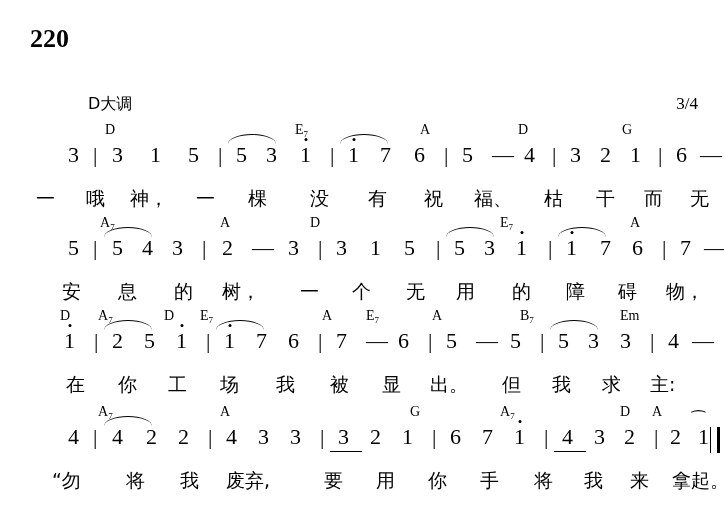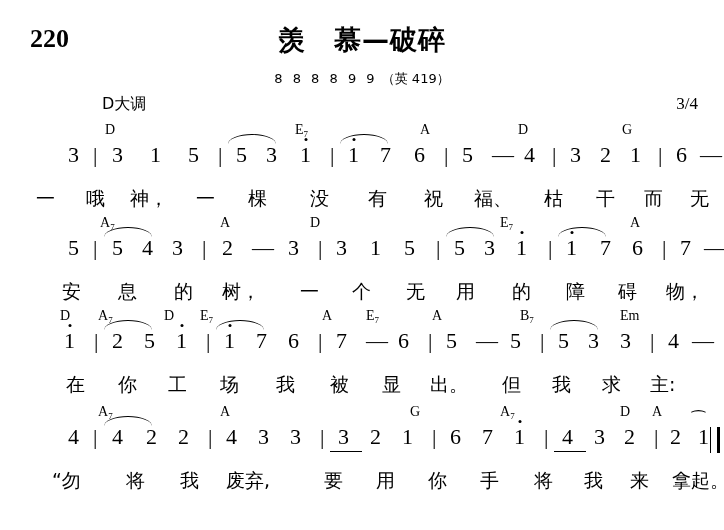--- a/index.html
+++ b/index.html
@@ -48,21 +48,20 @@
     font-size: 13px;
     font-family: "DejaVu Sans", sans-serif;
   }
   .meter .nums { letter-spacing: 3px; }
   .key-sig {
     position: absolute;
     left: 88px;
     top: 94px;
     font-size: 16px;
     font-family: "DejaVu Sans", sans-serif;
-    margin-left: 14px;
   }
   .time-sig {
     position: absolute;
     right: 26px;
     top: 94px;
     font-size: 17px;
     font-family: "Liberation Serif", serif;
     text-align: center;
   }
 
@@ -145,28 +144,21 @@
     border-left: 1.3px solid #000;
   }
 </style>
 </head>
 <body>
 
 <div id="page">
 
   <div class="hymn-number">220</div>
 
-  <div class="title">
-    <span>羡　慕</span><span>—</span><span>破碎</span>
-  </div>
-
-  <div class="meter">
-    <span class="nums">8 8 8 8 9 9</span>
-    <span>（英 419）</span>
-  </div>
+
 
   <div class="key-sig">D大调</div>
   <div class="time-sig">3/4</div>
 
   <div id="systems-host"></div>
 
 <div class="system sys1">
       <div class="chords">
         <div class="chord" style="left: 105px;">D</div>
         <div class="chord" style="left: 295px;">E<sub>7</sub></div>

